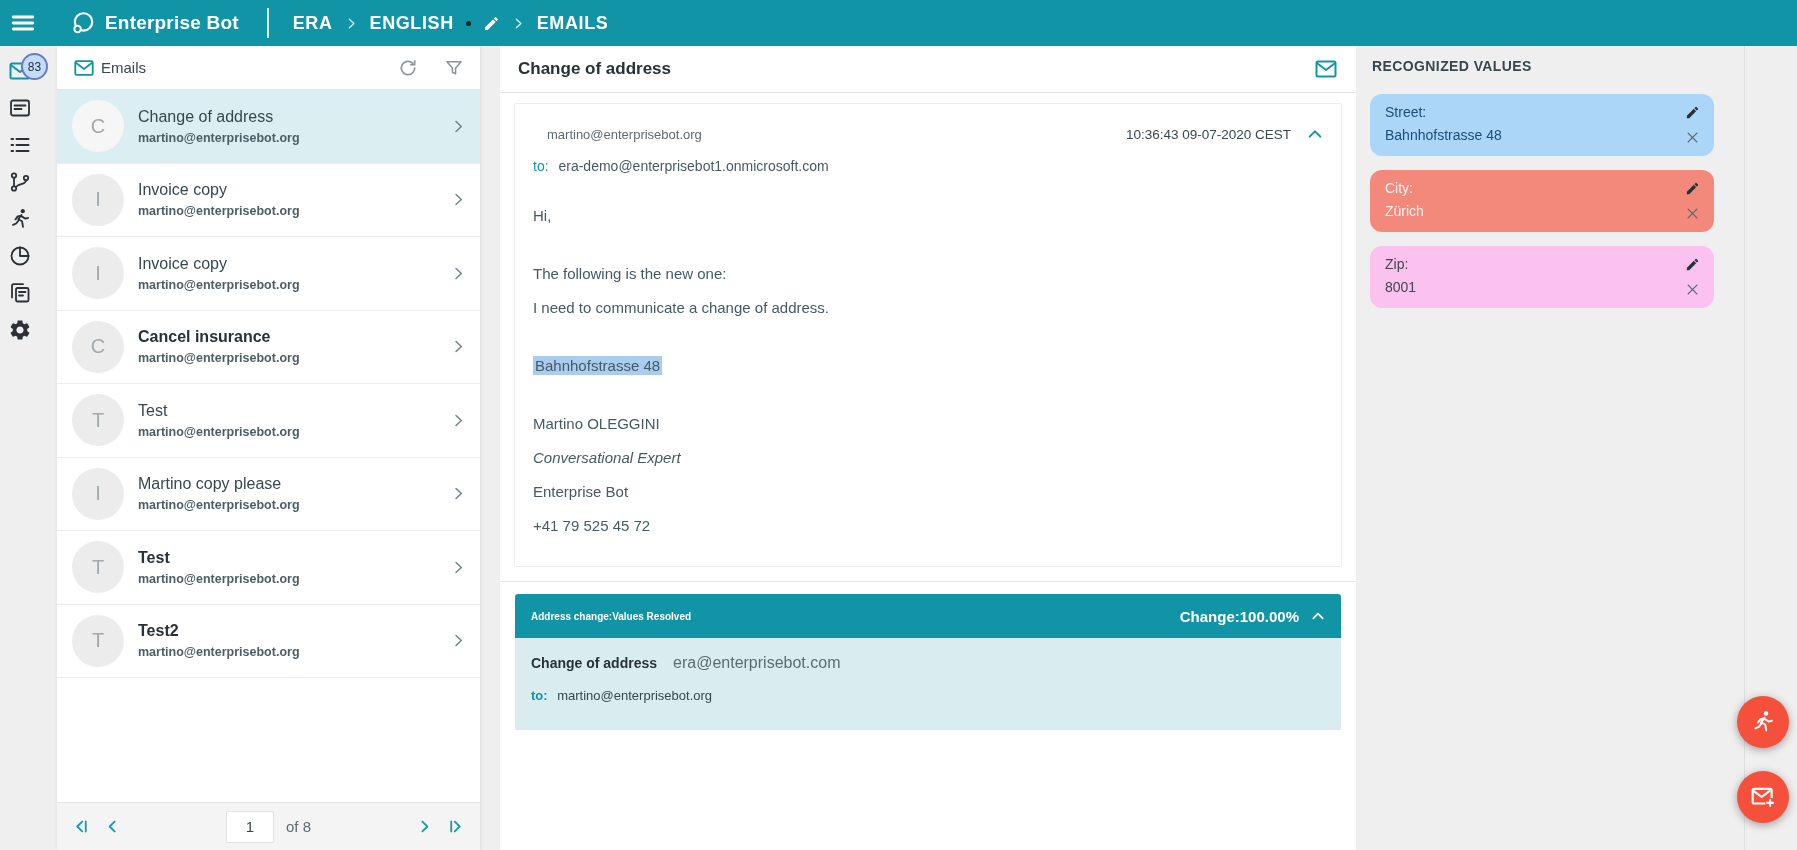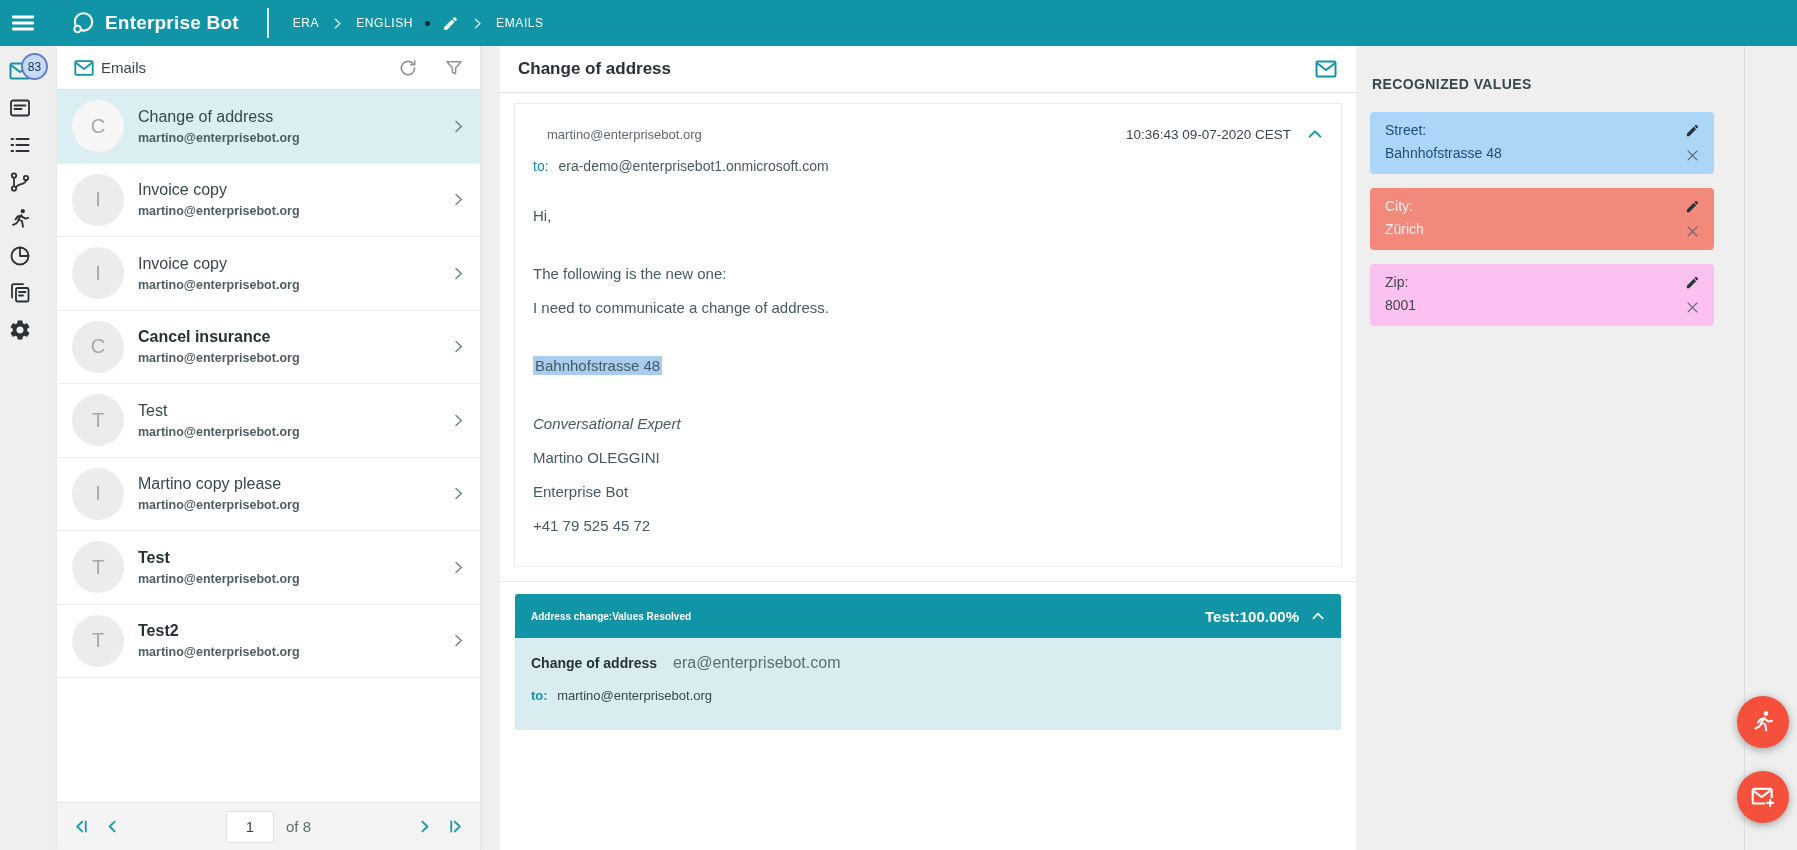--- a/index.html
+++ b/index.html
@@ -14,21 +14,21 @@
 
   
   #topbar{position:absolute;top:0;left:0;right:0;height:46px;background:var(--teal);display:flex;align-items:center;color:#fff;z-index:20;}
   .hamburger{width:46px;height:46px;display:flex;align-items:center;justify-content:center;cursor:pointer;}
   .hamburger svg{width:26px;height:26px;}
   .brand{display:flex;align-items:center;gap:9px;margin-left:24px;}
   .brand svg{width:26px;height:26px;}
   .brand-name{font-size:19px;font-weight:700;letter-spacing:.2px;}
   .topbar-divider{width:2px;height:30px;background:rgba(255,255,255,.85);margin:0 24px 0 28px;}
   #breadcrumb{display:flex;align-items:center;gap:12px;}
-  .crumb{font-size:12px;font-weight:400;letter-spacing:.6px;cursor:pointer;}
+  .crumb{font-size:18px;font-weight:700;letter-spacing:.6px;cursor:pointer;}
   .crumb-chevron svg{width:13px;height:13px;color:#CFF0F4;}
   .edited-dot{width:5px;height:5px;border-radius:50%;background:#10242a;display:inline-block;}
   .bc-pencil svg{width:17px;height:17px;color:#fff;}
 
   
   #rail{position:absolute;top:46px;left:0;width:77px;bottom:0;display:flex;flex-direction:column;align-items:flex-start;padding:12px 0 0 8px;gap:11px;}
   .rail-item{position:relative;width:40px;height:26px;display:flex;align-items:center;cursor:pointer;color:#2b3136;}
   .rail-item svg{width:24px;height:24px;}
   .rail-item.active{color:var(--teal);}
   .rail-badge{position:absolute;left:13px;top:-5px;width:27px;height:27px;border-radius:50%;background:var(--badge_bg);border:2px solid var(--badge_border);color:#22304e;font-size:12px;display:flex;align-items:center;justify-content:center;}
@@ -91,23 +91,23 @@
   .intent-body{background:var(--resolved_bg);padding:16px 16px 18px 16px;height:92px;}
   .res-line1{display:flex;align-items:baseline;gap:16px;margin-bottom:16px;}
   .res-subject{font-size:14px;font-weight:700;color:#263238;}
   .res-from{font-size:16px;color:#5E6B73;}
   .res-line2{font-size:13px;}
   .res-to-label{color:var(--teal);font-weight:700;margin-right:6px;}
   .res-to{color:#37474F;}
 
   
   #right-panel{position:absolute;top:46px;left:1356px;right:0;bottom:0;}
-  .rv-title{font-size:14px;font-weight:700;color:#37474F;letter-spacing:.4px;margin:30px 0 0 16px;}
+  .rv-title{font-size:14px;font-weight:700;color:#37474F;letter-spacing:.4px;margin:12px 0 0 16px;}
   #rv-cards{margin:20px 0 0 14px;width:344px;display:flex;flex-direction:column;gap:14px;}
-  .value-card{border-radius:4px;padding:10px 12px 10px 15px;display:flex;min-height:62px;}
+  .value-card{border-radius:12px;padding:10px 12px 10px 15px;display:flex;min-height:62px;}
   .vc-texts{flex:1;}
   .vc-label{font-size:14px;margin-bottom:7px;}
   .vc-value{font-size:14px;}
   .vc-actions{display:flex;flex-direction:column;justify-content:space-between;align-items:flex-end;padding:1px 2px;}
   .vc-btn{cursor:pointer;color:#263238;}
   .vc-btn svg{width:15px;height:15px;}
   .vc-btn.close{color:#5A6B75;}
   .rv-divider{position:absolute;top:0;bottom:0;left:388px;width:1px;background:#DEDEDE;}
 
   
@@ -385,33 +385,33 @@
       <span class="to-value">era-demo@enterprisebot1.onmicrosoft.com</span>
     </div>
     <div class="mail-body" id="mail-body">
         <p class="line"><span class="seg">Hi,</span></p>
         <div class="spacer"></div>
         <p class="line"><span class="seg">The following is the new one:</span></p>
         <p class="line"><span class="seg">I need to communicate a change of address.</span></p>
         <div class="spacer"></div>
         <p class="line"><span class="seg hl-street">Bahnhofstrasse 48</span></p>
         <div class="spacer"></div>
+        <p class="line"><span class="seg">Martino OLEGGINI</span></p>
         <p class="line"><span class="seg italic">Conversational Expert</span></p>
-        <p class="line"><span class="seg">Martino OLEGGINI</span></p>
         <p class="line"><span class="seg">Enterprise Bot</span></p>
         <p class="line"><span class="seg">+41 79 525 45 72</span></p>
       </div>
   </div>
 
   <hr class="mail-hr">
 
   <div class="intent-block">
     <div class="intent-banner">
       <span class="intent-name">Address change:Values Resolved</span>
-      <span class="intent-score">Test:100.00%</span>
+      <span class="intent-score">Change:100.00%</span>
       <span class="intent-collapse"><span><svg viewBox="0 0 24 24">
               <path d="M4 16l8-8 8 8" stroke="currentColor" fill="none" stroke-linecap="round" stroke-linejoin="round" stroke-width="3"></path>
             </svg></span></span>
     </div>
     <div class="intent-body">
       <div class="res-line1">
         <span class="res-subject">Change of address</span>
         <span class="res-from">era@enterprisebot.com</span>
       </div>
       <div class="res-line2">

